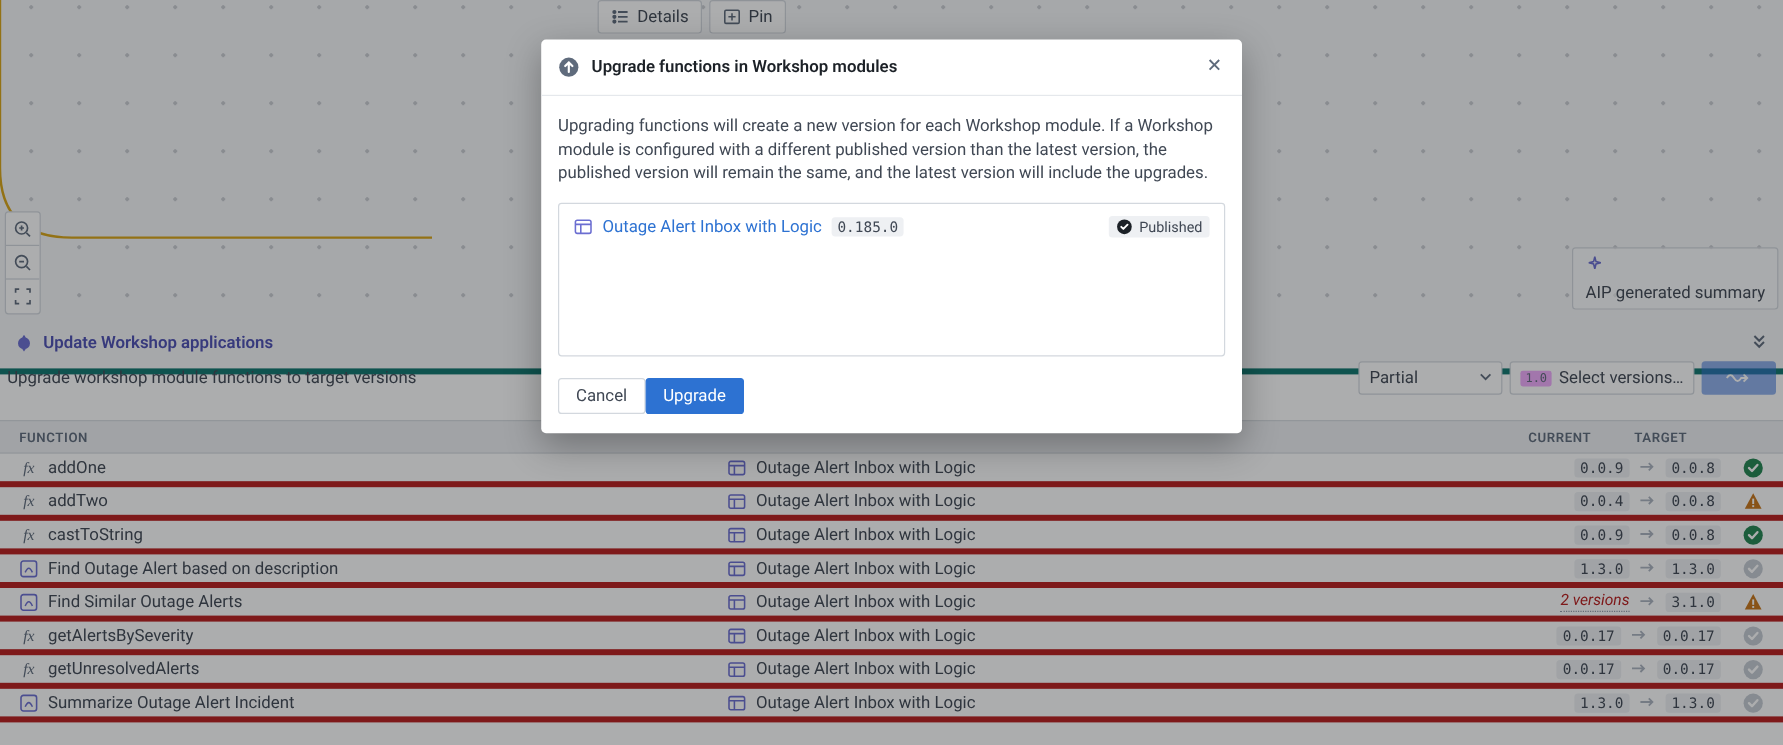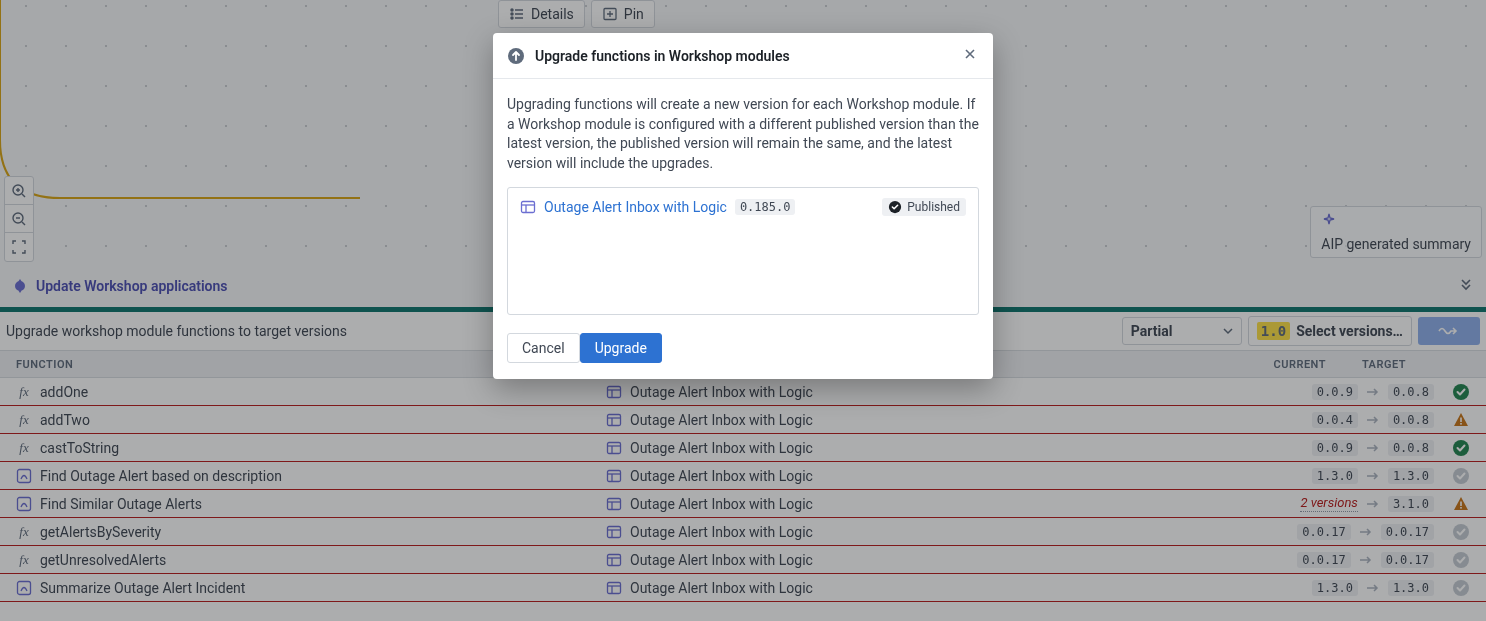--- a/index.html
+++ b/index.html
@@ -18,52 +18,52 @@
 .zoom-controls .zbtn:last-child { border-bottom: none; }
 .aip-summary { position: absolute; right: 4px; bottom: 6px; display: inline-flex; align-items: flex-start; gap: 8px; padding: 5px 10px; border: 1px solid #d3d8de; border-radius: 3px; background: rgba(255,255,255,0.6); color: #404854; cursor: pointer; flex-direction: column; }
 
 
 .panel-header { position: absolute; top: 264px; left: 0; right: 0; height: 48px; display: flex; align-items: center; justify-content: space-between; padding: 0 12px; border-bottom: 5px solid #0f766e; background: #f6f7f9; }
 .panel-header-left { display: inline-flex; align-items: center; gap: 8px; color: #4c4fb3; font-weight: 600; }
 .panel-header-left svg { color: #6b6ed1; }
 .panel-chevrons { color: #5f6b7c; cursor: pointer; }
 
 
-.sub-header { position: absolute; top: 312px; left: 0; right: 0; height: 38px; display: flex; align-items: center; justify-content: space-between; padding: 0 6px 0 6px; }
+.sub-header { position: absolute; top: 296px; left: 0; right: 0; height: 38px; display: flex; align-items: center; justify-content: space-between; padding: 0 6px 0 6px; }
 .sub-header-text { color: #404854; padding-left: 0; }
-.sub-header-right { display: flex; align-items: center; gap: 6px; font-weight: bold; }
+.sub-header-right { display: flex; align-items: center; gap: 6px; }
 .select { display: inline-flex; align-items: center; gap: 6px; padding: 5px 8px; border: 1px solid #d3d8de; border-radius: 3px; background: #fff; min-width: 120px; justify-content: space-between; color: #404854; cursor: pointer; }
 .select.version { min-width: 140px; }
-.select .ver-tag { font-size: 14px; background: #fde047; border-radius: 2px; padding: 1px 4px; color: #5f6b7c; font-family: ui-monospace, Menlo, monospace; }
+.select .ver-tag { font-size: 10px; background: #f0abfc; border-radius: 2px; padding: 1px 4px; color: #5f6b7c; font-family: ui-monospace, Menlo, monospace; }
 .select .caret { color: #5f6b7c; }
 .go-btn { width: 62px; height: 28px; border-radius: 3px; background: #3670db; display: flex; align-items: center; justify-content: center; color: #fff; cursor: pointer; opacity: 0.55; }
 
 
 .table-header { position: absolute; top: 350px; left: 0; right: 0; height: 28px; display: flex; align-items: center; background: #eef0f3; border-top: 1px solid #d8dce1; border-bottom: 1px solid #d8dce1; font-size: 11px; letter-spacing: 0.5px; color: #5f6b7c; font-weight: 600; text-transform: uppercase; padding: 0 16px; }
 .col-fn { flex: 0 0 590px; }
 .col-where { flex: 0 0 640px; }
 .col-current { flex: 0 0 80px; text-align: right; }
 .col-target { flex: 0 0 80px; text-align: right; padding-left: 20px; }
 
 
 .table-body { position: absolute; top: 378px; left: 0; right: 0; bottom: 0; overflow-y: auto; }
-.row { display: flex; align-items: center; height: 28px; padding: 0 16px; border-bottom: 1px solid #b91c1c; }
+.row { display: flex; align-items: center; height: 28px; padding: 0 16px; border-bottom: 5px solid #b91c1c; }
 .row .col-fn { display: flex; align-items: center; gap: 8px; color: #404854; }
 .row .col-where { display: flex; align-items: center; gap: 8px; color: #404854; }
 .icon-fx { font-family: Georgia, serif; font-style: italic; font-size: 13px; color: #5f6b7c; width: 16px; text-align: center; }
 .icon-module { width: 16px; height: 16px; flex: none; }
 .version-code { font-family: ui-monospace, Menlo, Consolas, monospace; font-size: 12px; background: #eef0f3; padding: 1px 5px; border-radius: 3px; color: #404854; }
 .row .col-versions { margin-left: auto; display: flex; align-items: center; gap: 8px; justify-content: space-between; }
 .arrow-rt { color: #abb3bf; }
 .status-icon { width: 18px; height: 18px; margin-left: 10px; flex: none; }
 .two-versions { color: #b91c1c; font-size: 13px; border-bottom: 1px dotted #8f99a8; padding-bottom: 1px; font-style: italic; }
 
 
 .overlay { position: absolute; inset: 0; background: rgba(17, 20, 24, 0.35); display: flex; align-items: flex-start; justify-content: center; }
-.modal { width: 500px; margin-top: 33px; background: #fff; border-radius: 4px; box-shadow: 0 10px 30px rgba(0,0,0,0.3); display: flex; flex-direction: column; }
+.modal { width: 584px; margin-top: 33px; background: #fff; border-radius: 4px; box-shadow: 0 10px 30px rgba(0,0,0,0.3); display: flex; flex-direction: column; }
 .modal-header { display: flex; align-items: center; padding: 12px 14px; border-bottom: 1px solid #e5e8ec; gap: 10px; }
 .modal-header .title { font-weight: 600; color: #1c2127; }
 .modal-header .close { margin-left: auto; color: #5f6b7c; cursor: pointer; padding: 2px; }
 .modal-body { padding: 16px 14px 18px 14px; }
 .modal-desc { color: #404854; line-height: 1.4; margin-bottom: 14px; }
 .module-list { border: 1px solid #d3d8de; border-radius: 3px; min-height: 128px; padding: 10px 12px; }
 .module-row { display: flex; align-items: center; gap: 8px; }
 .module-link { color: #2d72d2; cursor: pointer; }
 .pub-badge { margin-left: auto; display: inline-flex; align-items: center; gap: 5px; background: #eef0f3; border-radius: 3px; padding: 2px 6px; font-size: 12px; color: #404854; }
 .pub-badge svg { width: 14px; height: 14px; }

